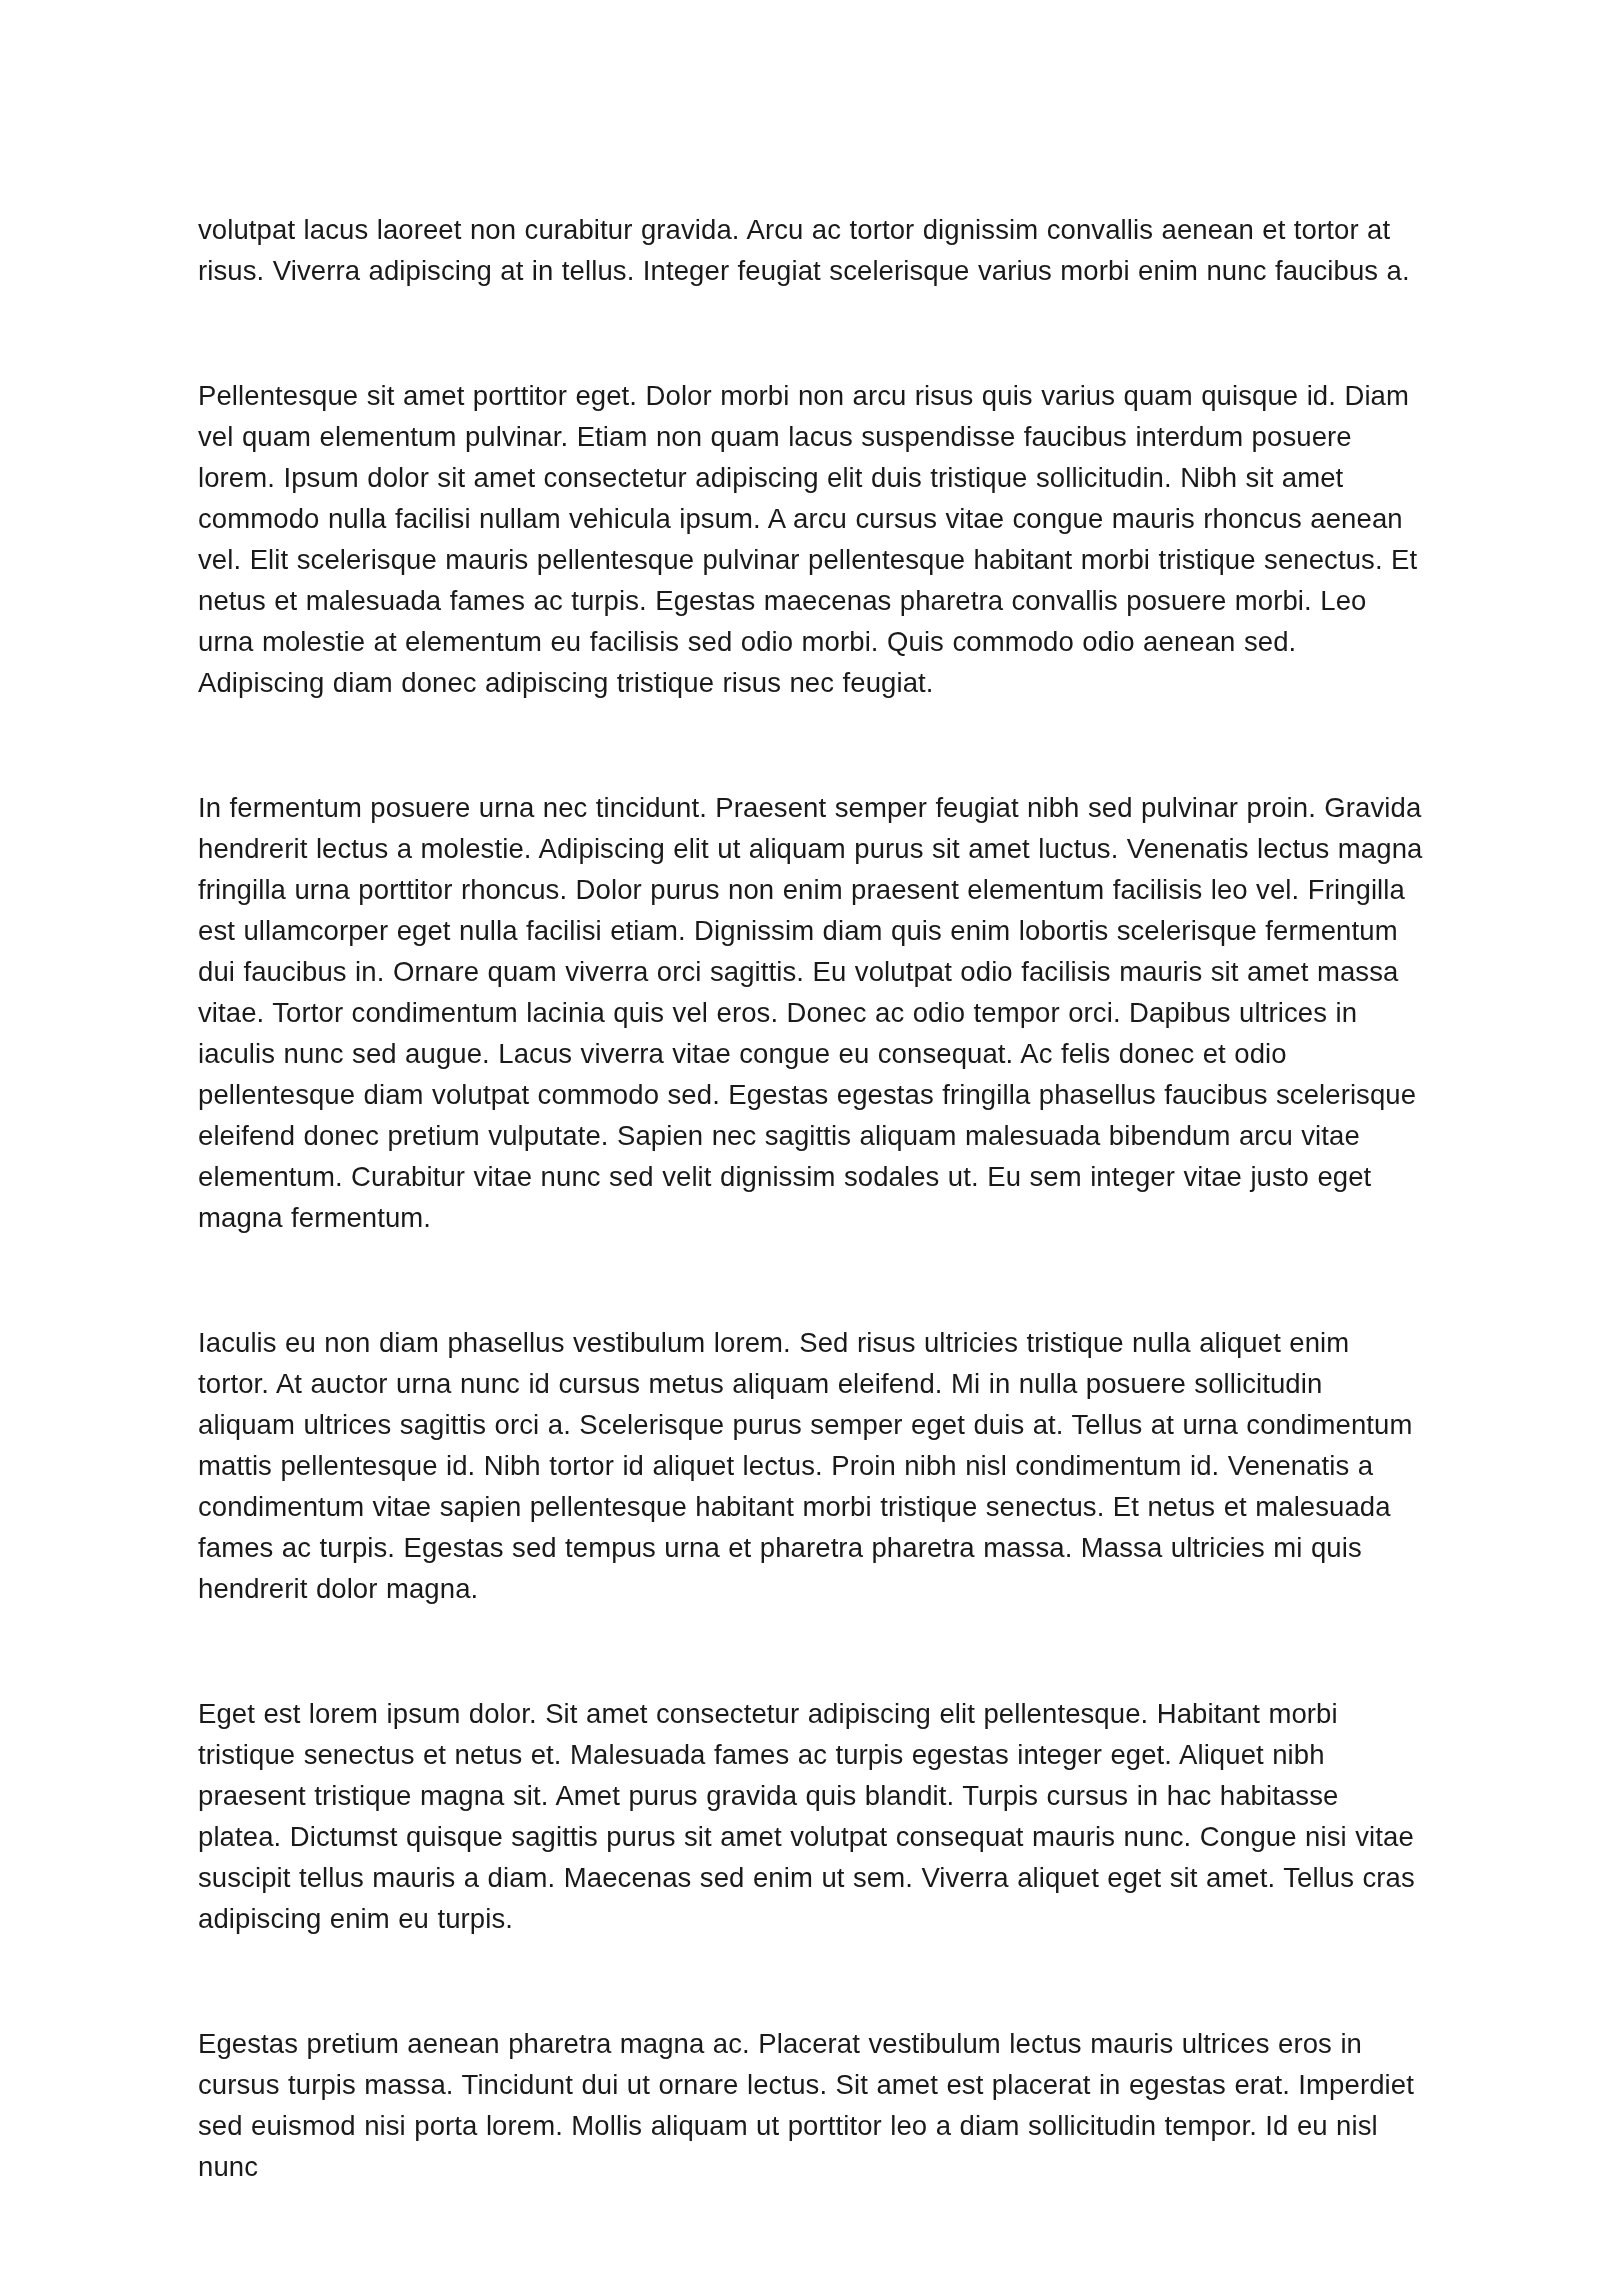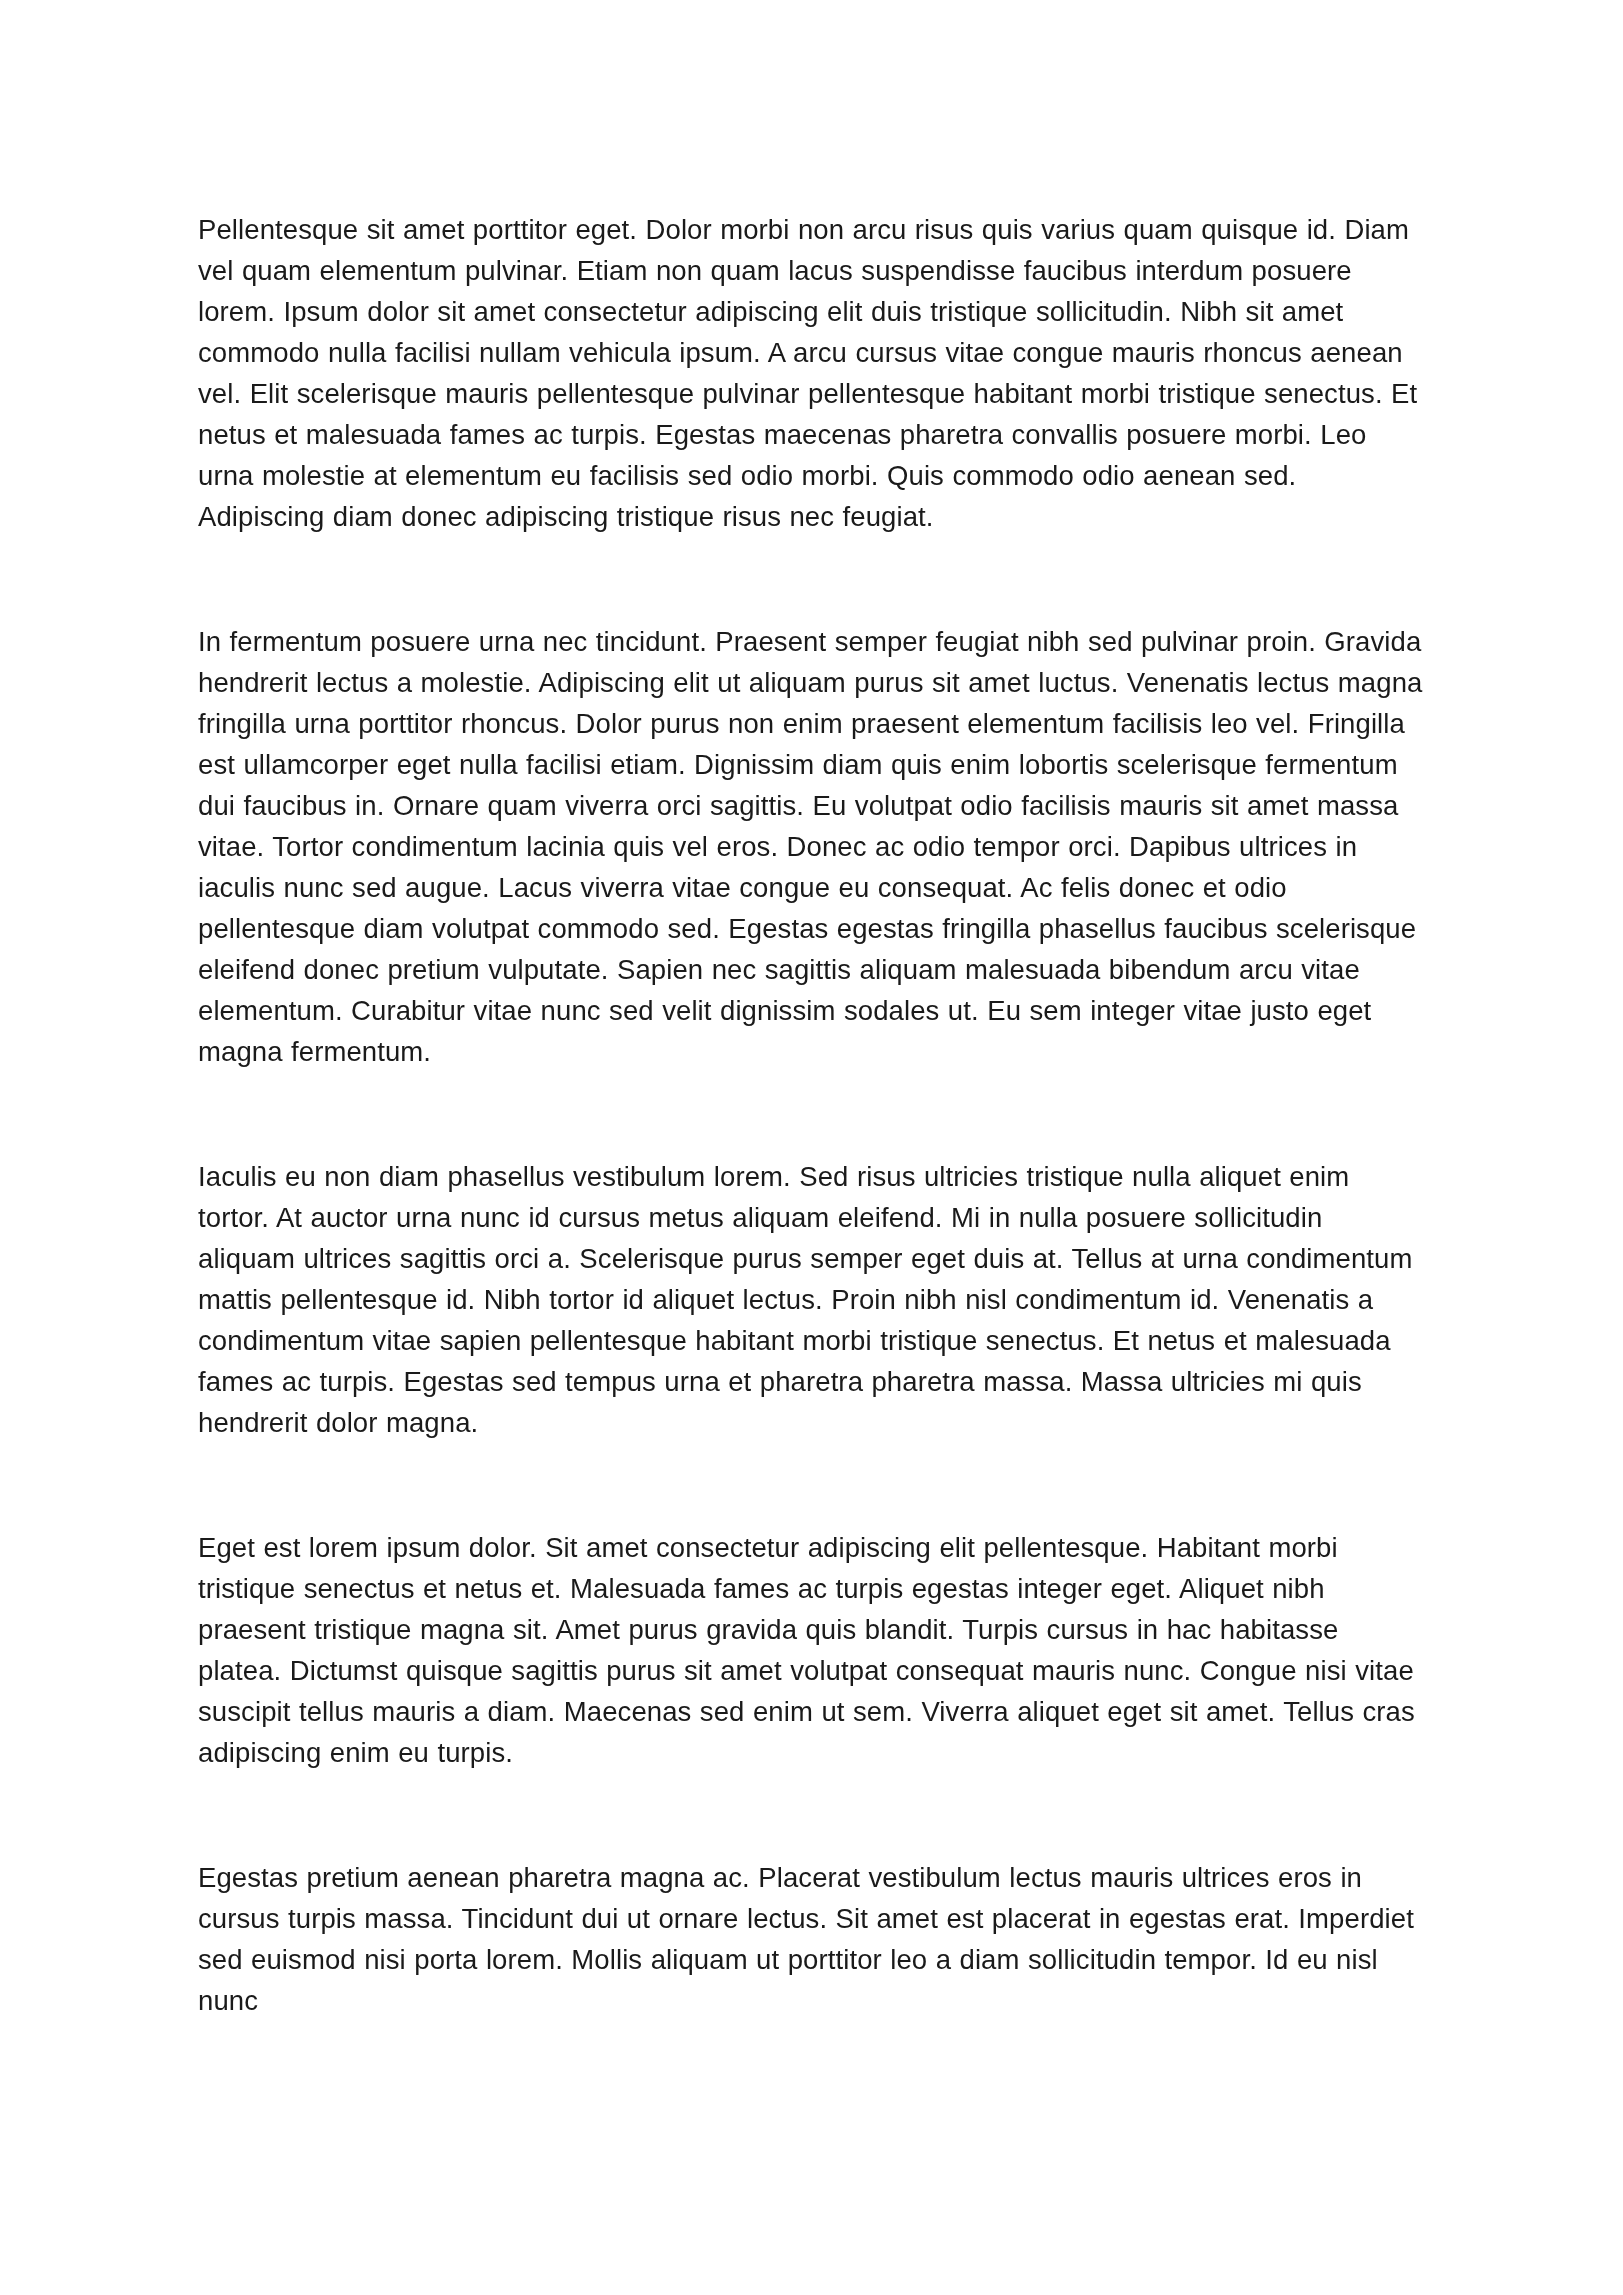--- a/index.html
+++ b/index.html
@@ -31,19 +31,20 @@
     word-spacing: 0.7px;
   }
   .page p:last-child {
     margin-bottom: 7px;
   }
 </style>
 </head>
 <body>
 
 <div class="page">
+  <p>volutpat lacus laoreet non curabitur gravida. Arcu ac tortor dignissim convallis aenean et tortor at risus. Viverra adipiscing at in tellus. Integer feugiat scelerisque varius morbi enim nunc faucibus a.</p>
   <p>Pellentesque sit amet porttitor eget. Dolor morbi non arcu risus quis varius quam quisque id. Diam vel quam elementum pulvinar. Etiam non quam lacus suspendisse faucibus interdum posuere lorem. Ipsum dolor sit amet consectetur adipiscing elit duis tristique sollicitudin. Nibh sit amet commodo nulla facilisi nullam vehicula ipsum. A arcu cursus vitae congue mauris rhoncus aenean vel. Elit scelerisque mauris pellentesque pulvinar pellentesque habitant morbi tristique senectus. Et netus et malesuada fames ac turpis. Egestas maecenas pharetra convallis posuere morbi. Leo urna molestie at elementum eu facilisis sed odio morbi. Quis commodo odio aenean sed. Adipiscing diam donec adipiscing tristique risus nec feugiat.</p>
   <p>In fermentum posuere urna nec tincidunt. Praesent semper feugiat nibh sed pulvinar proin. Gravida hendrerit lectus a molestie. Adipiscing elit ut aliquam purus sit amet luctus. Venenatis lectus magna fringilla urna porttitor rhoncus. Dolor purus non enim praesent elementum facilisis leo vel. Fringilla est ullamcorper eget nulla facilisi etiam. Dignissim diam quis enim lobortis scelerisque fermentum dui faucibus in. Ornare quam viverra orci sagittis. Eu volutpat odio facilisis mauris sit amet massa vitae. Tortor condimentum lacinia quis vel eros. Donec ac odio tempor orci. Dapibus ultrices in iaculis nunc sed augue. Lacus viverra vitae congue eu consequat. Ac felis donec et odio pellentesque diam volutpat commodo sed. Egestas egestas fringilla phasellus faucibus scelerisque eleifend donec pretium vulputate. Sapien nec sagittis aliquam malesuada bibendum arcu vitae elementum. Curabitur vitae nunc sed velit dignissim sodales ut. Eu sem integer vitae justo eget magna fermentum.</p>
   <p>Iaculis eu non diam phasellus vestibulum lorem. Sed risus ultricies tristique nulla aliquet enim tortor. At auctor urna nunc id cursus metus aliquam eleifend. Mi in nulla posuere sollicitudin aliquam ultrices sagittis orci a. Scelerisque purus semper eget duis at. Tellus at urna condimentum mattis pellentesque id. Nibh tortor id aliquet lectus. Proin nibh nisl condimentum id. Venenatis a condimentum vitae sapien pellentesque habitant morbi tristique senectus. Et netus et malesuada fames ac turpis. Egestas sed tempus urna et pharetra pharetra massa. Massa ultricies mi quis hendrerit dolor magna.</p>
   <p>Eget est lorem ipsum dolor. Sit amet consectetur adipiscing elit pellentesque. Habitant morbi tristique senectus et netus et. Malesuada fames ac turpis egestas integer eget. Aliquet nibh praesent tristique magna sit. Amet purus gravida quis blandit. Turpis cursus in hac habitasse platea. Dictumst quisque sagittis purus sit amet volutpat consequat mauris nunc. Congue nisi vitae suscipit tellus mauris a diam. Maecenas sed enim ut sem. Viverra aliquet eget sit amet. Tellus cras adipiscing enim eu turpis.</p>
   <p>Egestas pretium aenean pharetra magna ac. Placerat vestibulum lectus mauris ultrices eros in cursus turpis massa. Tincidunt dui ut ornare lectus. Sit amet est placerat in egestas erat. Imperdiet sed euismod nisi porta lorem. Mollis aliquam ut porttitor leo a diam sollicitudin tempor. Id eu nisl nunc</p>
 </div>
 
 
 </body></html>

